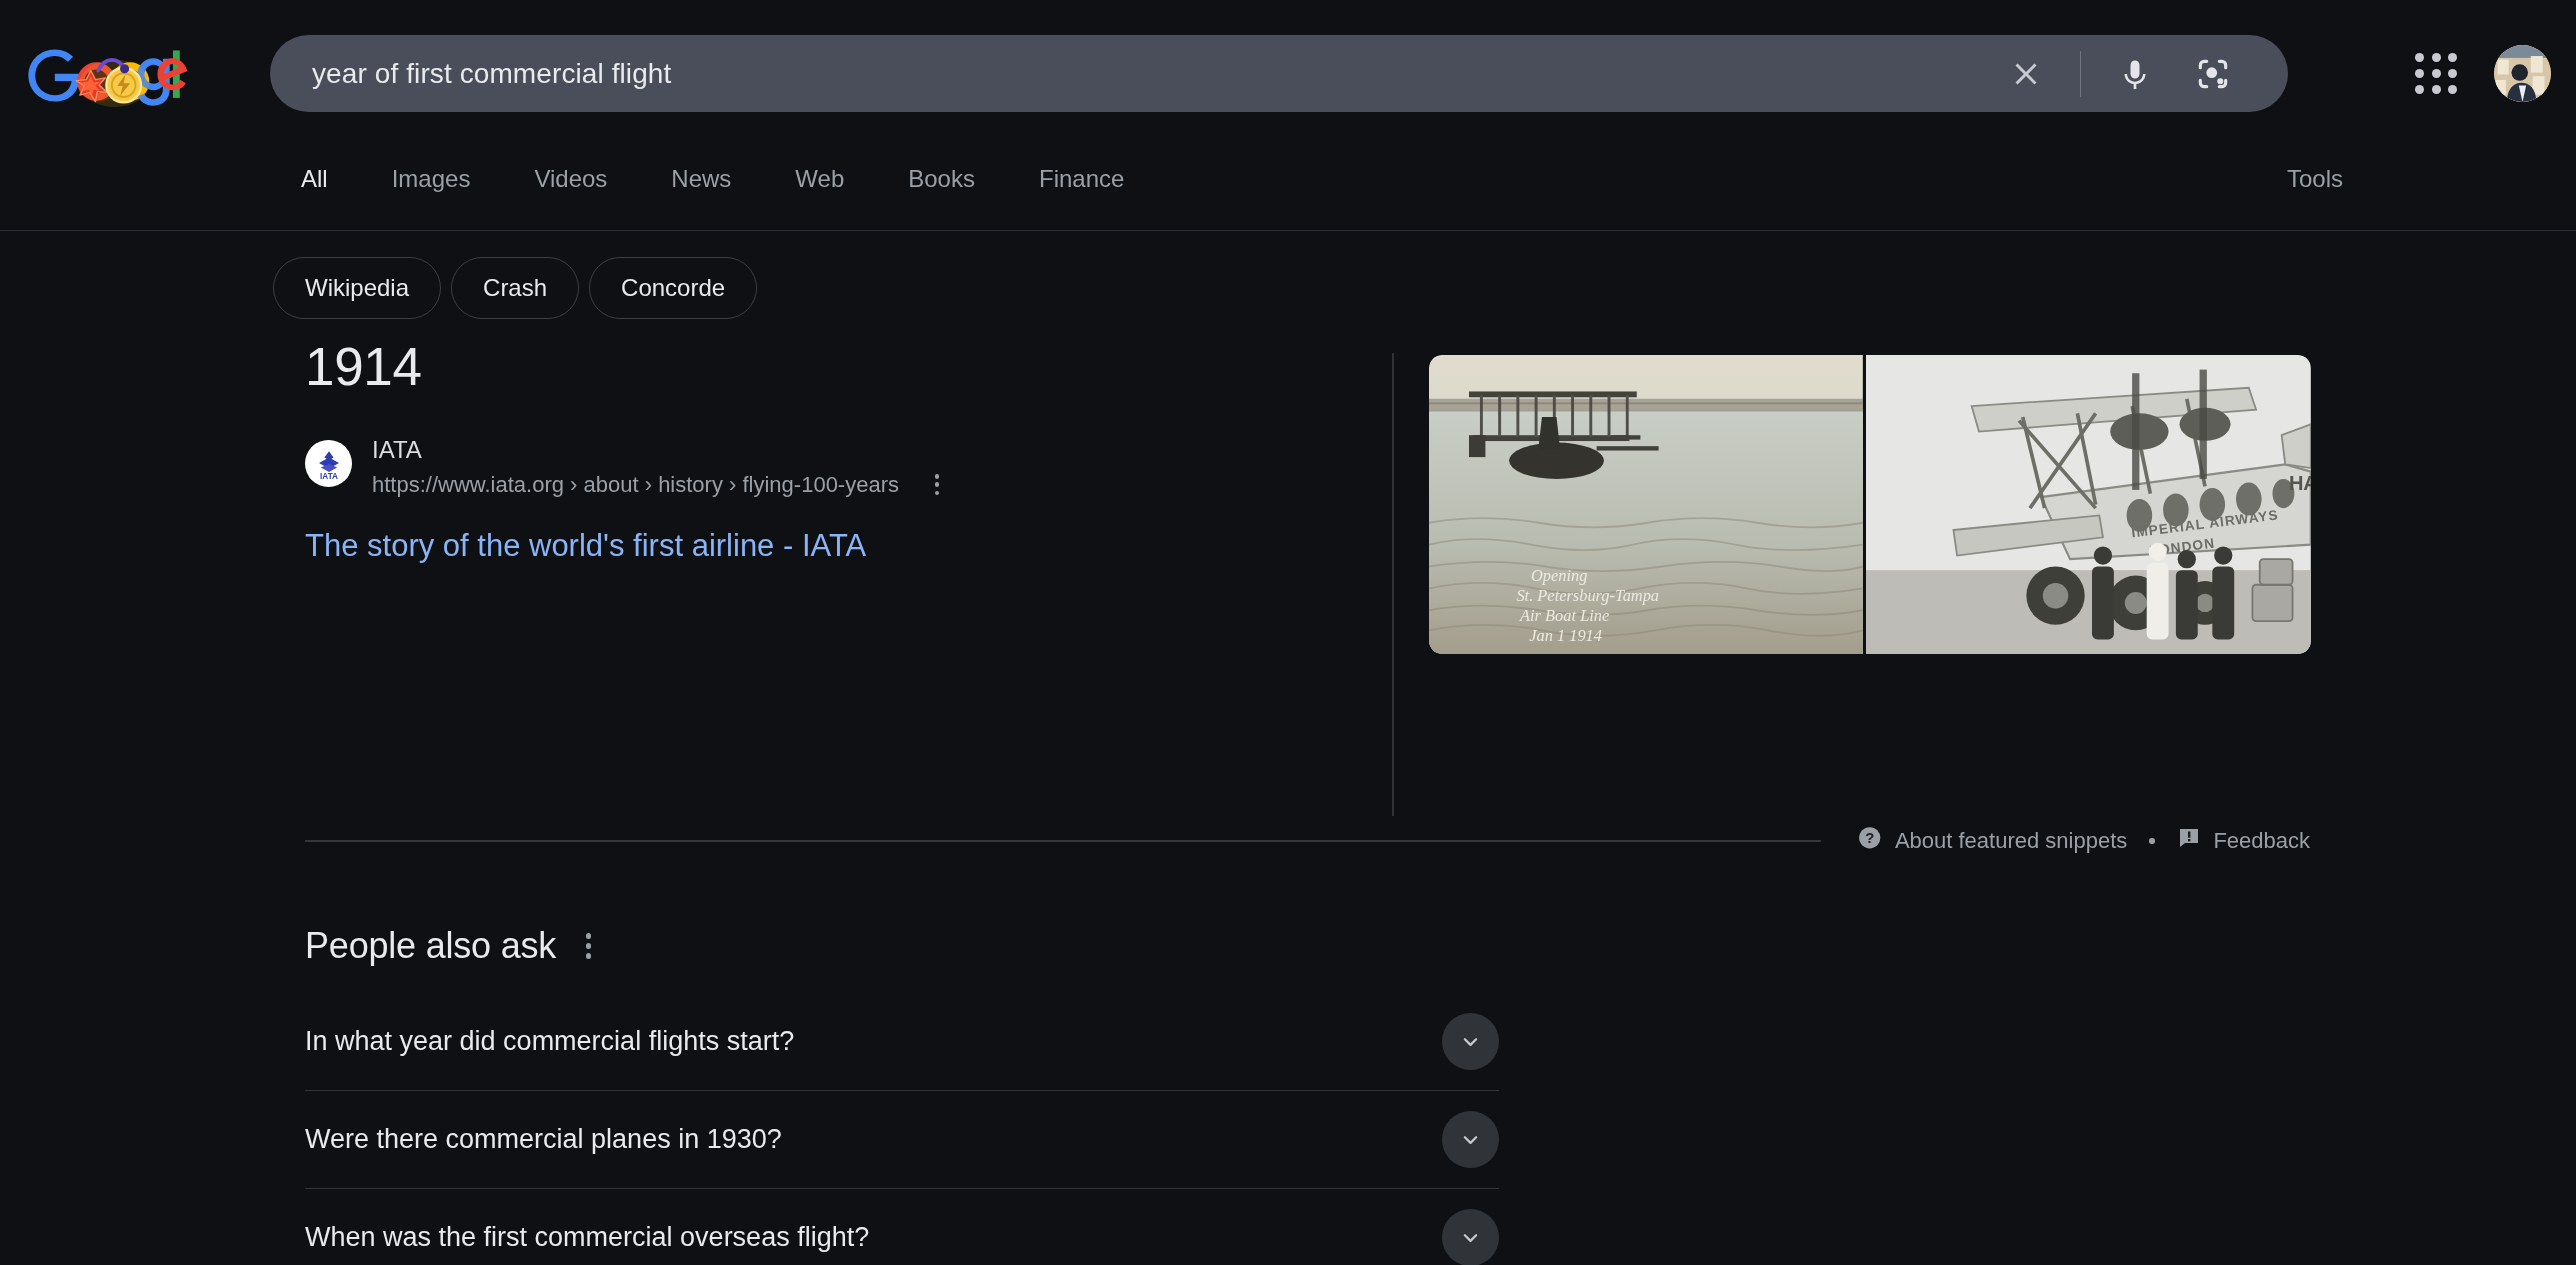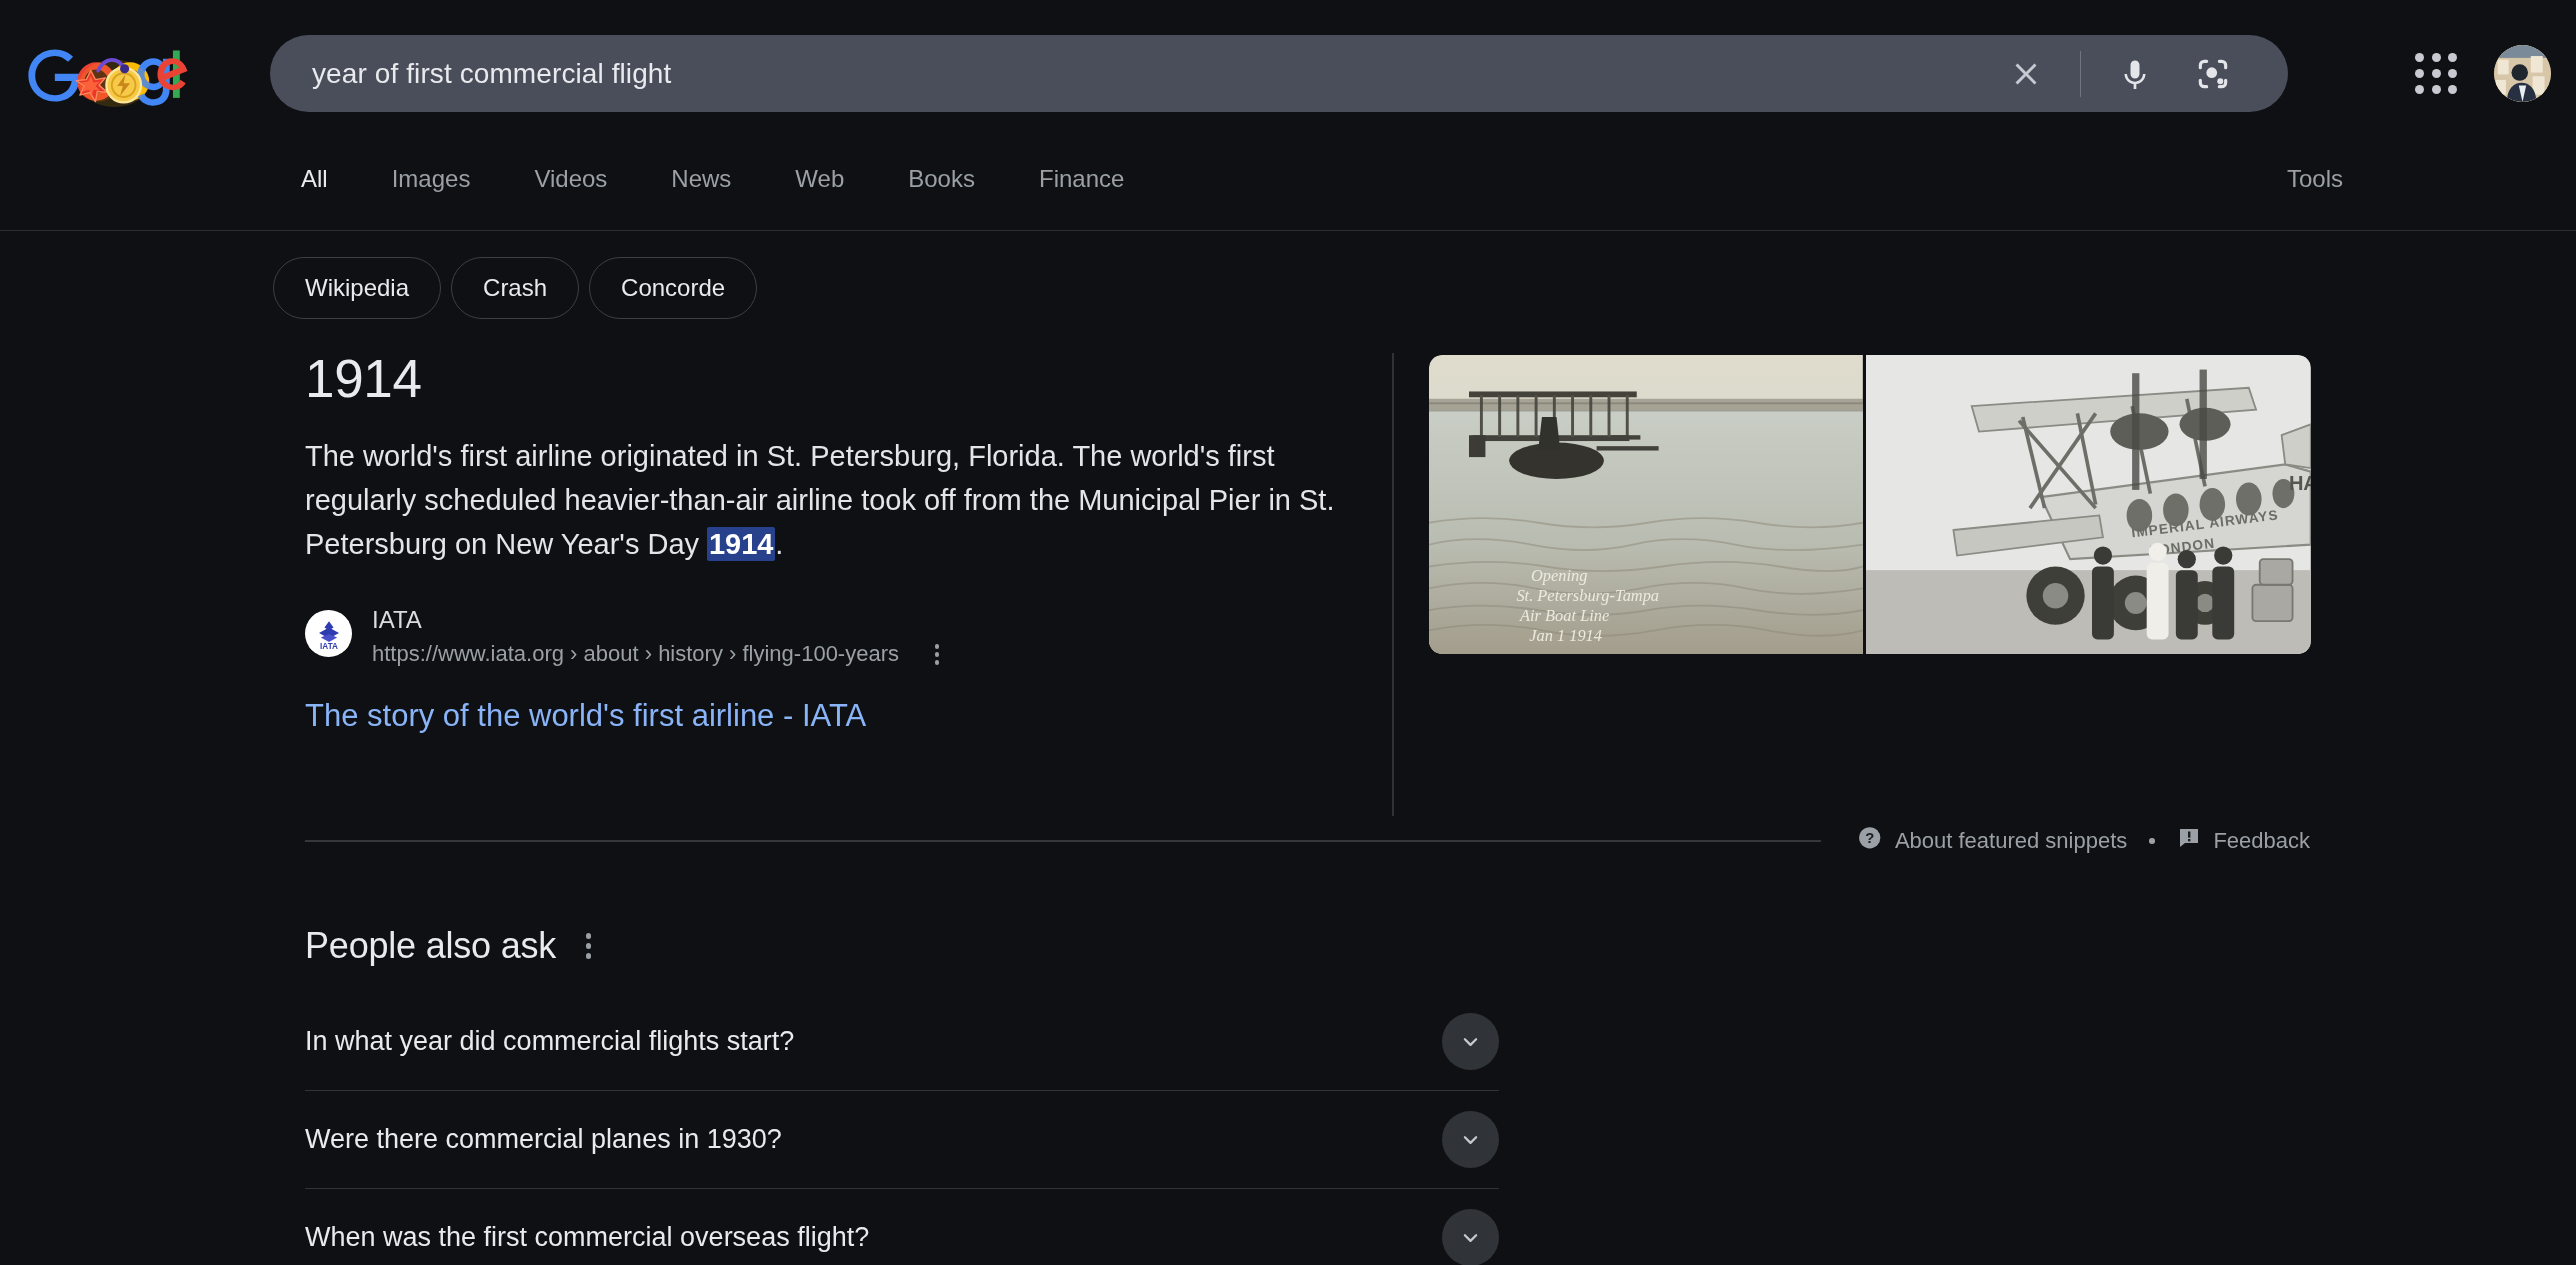--- a/index.html
+++ b/index.html
@@ -100,21 +100,21 @@
     border: 1.8px solid #3c4043; border-radius: 40px;
     height: 60px; padding: 0 31px;
     display: flex; align-items: center;
     color: #e8eaed; font-size: 24px; cursor: pointer;
     white-space: nowrap; background: transparent;
   }
 
   
   .snippet { position: absolute; left: 0; top: 337px; width: 2576px; }
 
-  .snippet-left { position: absolute; left: 305px; top: 12px; width: 1057px; }
+  .snippet-left { position: absolute; left: 305px; top: 0; width: 1057px; }
   .snip-answer {
     font-size: 53px; color: #e8eaed; font-weight: 400;
     line-height: 1.12; margin: 0 0 25.5px 0; letter-spacing: -0.3px;
   }
   .snip-desc {
     font-size: 29px; line-height: 1.52; color: #e3e5e8;
     margin: 0; letter-spacing: 0;
   }
   .hl {
     background: #27418c; color: #ffffff; font-weight: 700;
@@ -313,21 +313,20 @@
     <div class="chip">Wikipedia</div>
     <div class="chip">Crash</div>
     <div class="chip">Concorde</div>
   </div>
 
   <div class="snippet">
 
     <div class="snippet-left">
       <div class="snip-answer">1914</div>
 
-      <p class="snip-desc"><span>The world's first airline originated in St. Petersburg, Florida. The world's first regularly scheduled heavier-than-air airline took off from the Municipal Pier in St. Petersburg on New Year's Day </span><span class="hl">1914</span><span>.</span></p>
 
       <div class="source">
         <div class="favicon">
           <svg width="40" height="40" viewBox="0 0 44 44" xmlns="http://www.w3.org/2000/svg" aria-hidden="true">
             <rect width="44" height="44" fill="#ffffff"></rect>
             <path d="M22 9 L27 16 L22 19 L17 16 Z" fill="#2f3bb0"></path>
             <path d="M11 22 L22 16 L33 22 L22 28 Z" fill="#2f3bb0"></path>
             <path d="M13 27 L22 23 L31 27 L22 32 Z" fill="#4750c9"></path>
             <text x="22" y="40" font-family="Liberation Sans, sans-serif" font-size="9" font-weight="bold" fill="#2f3bb0" text-anchor="middle">IATA</text>
           </svg>

